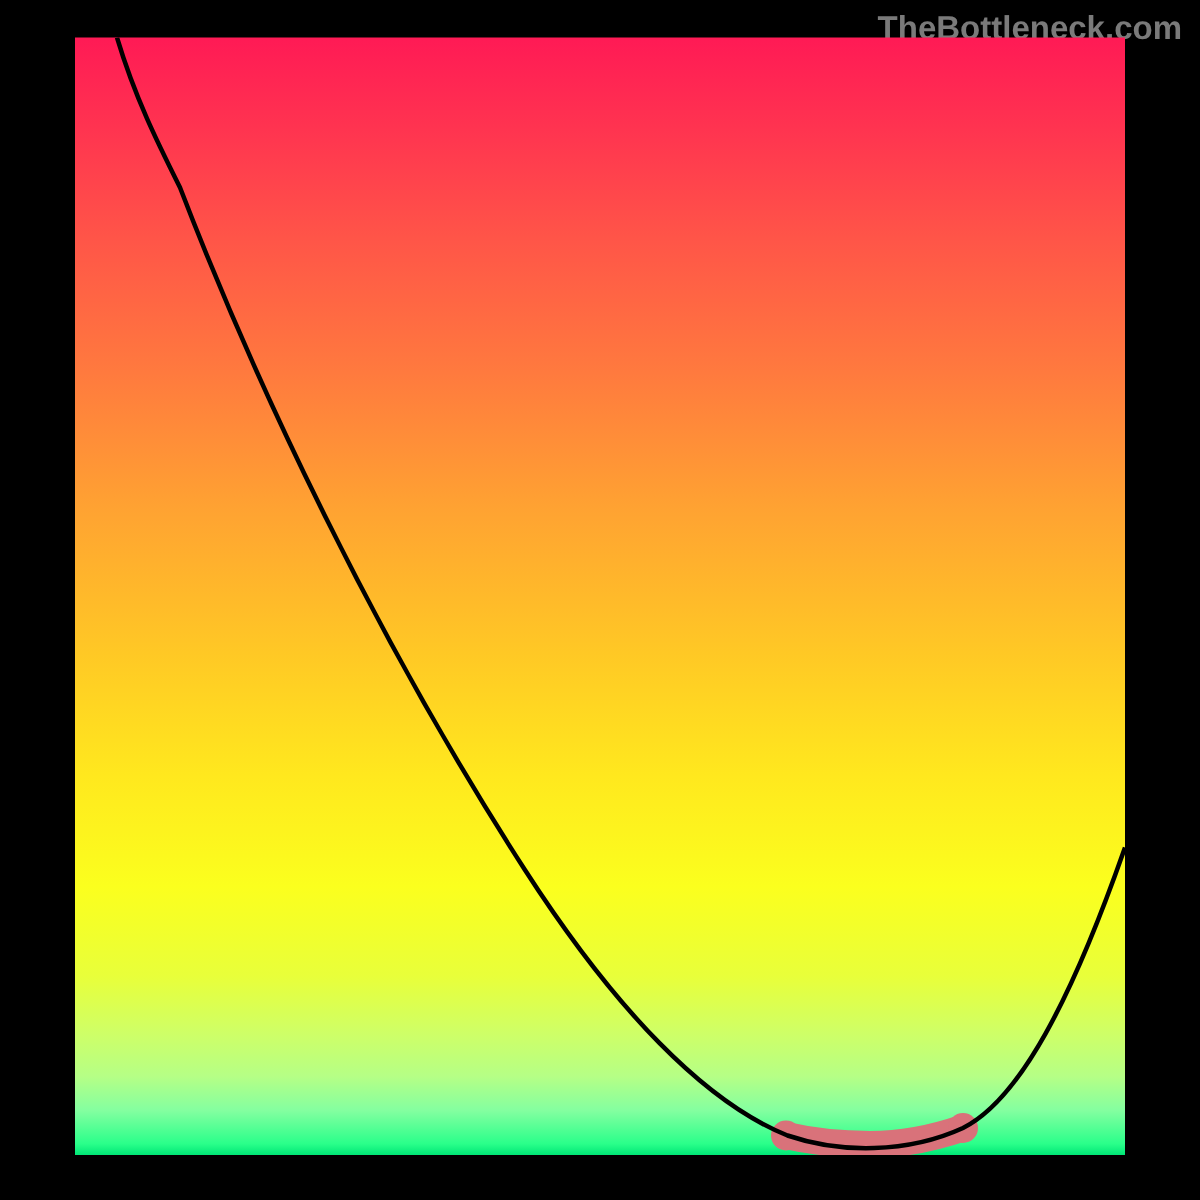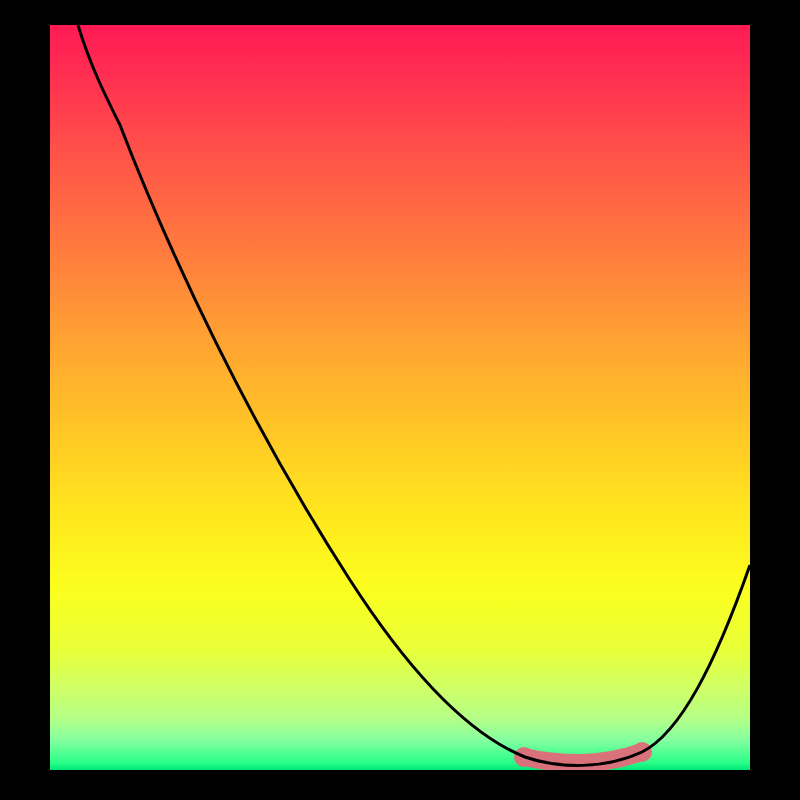--- a/index.html
+++ b/index.html
@@ -70,20 +70,21 @@
     stroke-linejoin: round;
   }
   svg.curve circle.endcap {
     fill: #d9727a;
   }
 </style>
 </head>
 <body>
 <div class="wrap">
 
+  <div class="watermark">TheBottleneck.com</div>
 
   <div class="plot">
     <svg class="curve" viewBox="0 0 700 745" preserveAspectRatio="none">
 
       <path class="optimal" d="M 474 732  Q 500 738  530 738  Q 560 738  592 727"></path>
       <circle class="endcap" cx="474" cy="732" r="10"></circle>
       <circle class="endcap" cx="592" cy="727" r="10"></circle>
 
       <path class="line" d="M 28 0
                C 40 40, 55 70, 70 100

